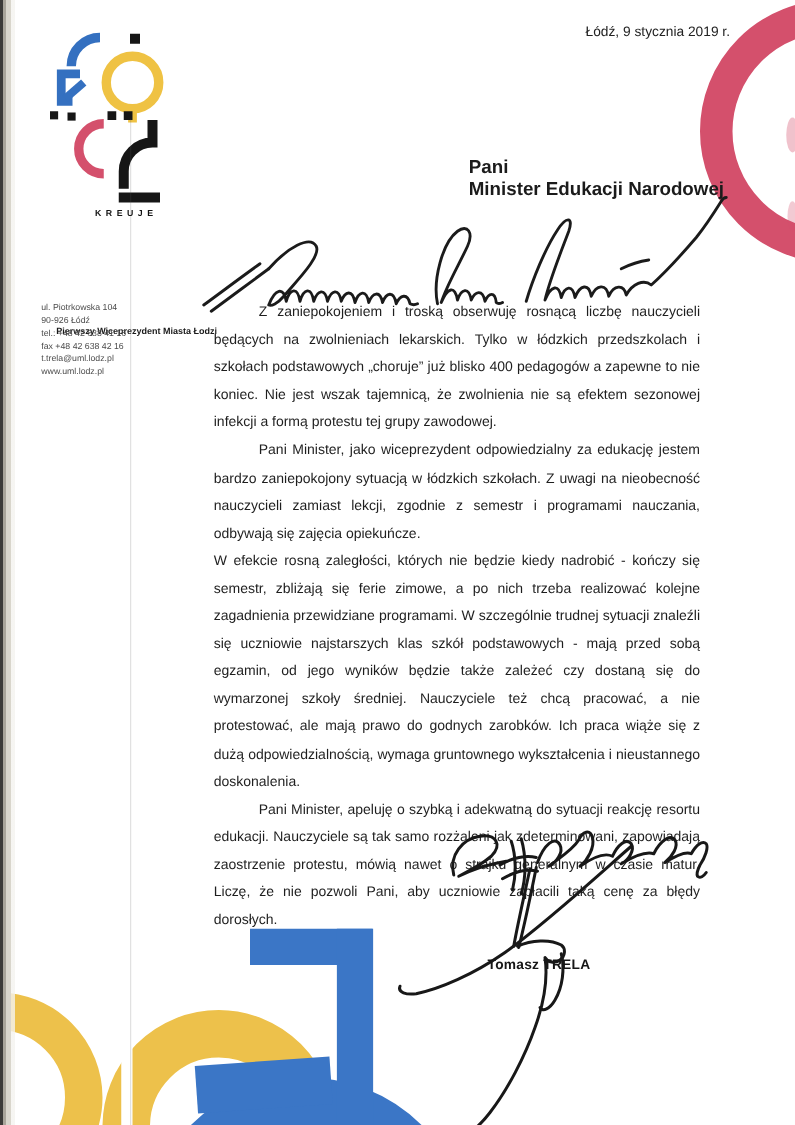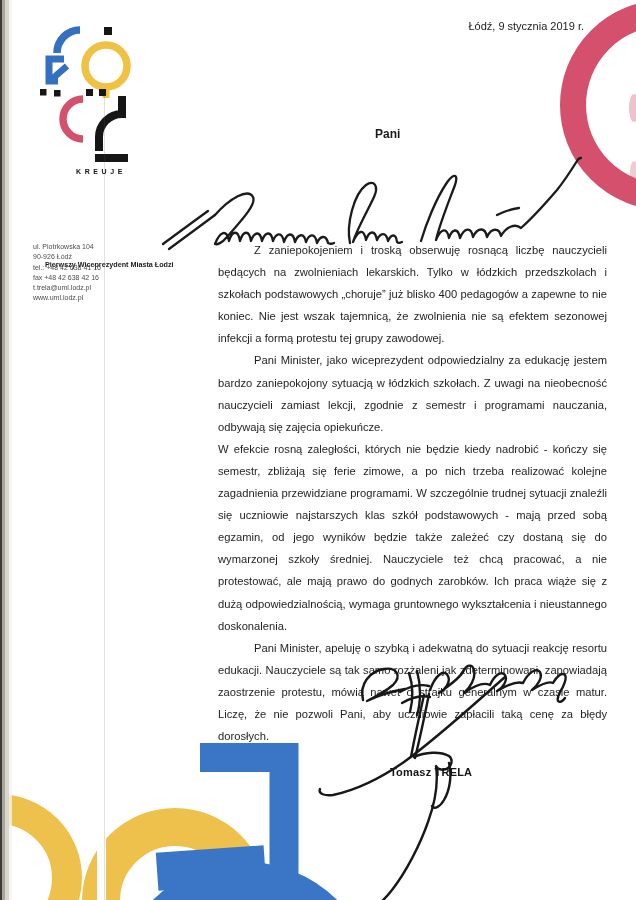--- a/index.html
+++ b/index.html
@@ -10,22 +10,22 @@
     padding-left:24px;
   }
   svg{display:block;}
   .deco-layer,.ink-layer{position:absolute;left:0;top:0;width:636px;height:900px;pointer-events:none;}
   .ink-layer{z-index:5;}
   .deco-layer{z-index:1;}
   .txt{position:absolute;z-index:3;}
   .date-line{top:20px;right:76px;font-size:11px;color:#222;}
   .sender-title{left:45px;top:216px;font-size:7.2px;font-weight:bold;color:#1a1a1a;white-space:nowrap;margin-top:44px;}
   .contact{left:33px;top:242px;font-size:7px;line-height:10.3px;color:#4c4c4c;}
-  .recipient{left:375px;top:125px;font-size:12px;font-weight:bold;line-height:18.4px;color:#1b1b1b;}
-  .body-text{left:171px;top:239px;width:389px;font-size:11.2px;line-height:22.1px;text-align:justify;color:#1e1e1e;margin-left:47px;}
+  .recipient{left:375px;top:125px;font-size:15px;font-weight:bold;line-height:18.4px;color:#1b1b1b;}
+  .body-text{left:171px;top:239px;width:389px;font-size:11.2px;line-height:22.1px;text-align:justify;color:#1e1e1e;}
   .body-text p{margin:0;}
   .body-text p.indent{text-indent:36px;}
   .printed-name{left:390px;top:766px;font-size:11px;font-weight:bold;letter-spacing:.2px;color:#161616;}
   .kreuje{left:76px;top:168px;font-size:7px;font-weight:bold;letter-spacing:3.6px;color:#141414;}
   .crease{position:absolute;left:104px;top:95px;width:1px;height:805px;background:rgba(90,90,90,.18);z-index:2;}
   .scan-edge{position:absolute;left:0;top:0;width:14px;height:900px;z-index:6;
     background:linear-gradient(to right,#3c3b38 0 2.5px,#a9a59a 2.5px 5px,#d9d6cc 5px 9px,rgba(244,243,239,.8) 9px 12px,rgba(255,255,255,0) 12px);}
 </style>
 </head>
 <body>
@@ -84,20 +84,21 @@
     <div>ul. Piotrkowska 104</div>
     <div>90-926 Łódź</div>
     <div>tel.: +48 42 638 41 16</div>
     <div>fax +48 42 638 42 16</div>
     <div>t.trela@uml.lodz.pl</div>
     <div>www.uml.lodz.pl</div>
   </div>
 
   <div class="txt recipient">
     <div>Pani</div>
+    <div>Minister Edukacji Narodowej</div>
   </div>
 
   <div class="txt body-text">
     <p class="indent">Z zaniepokojeniem i troską obserwuję rosnącą liczbę nauczycieli będących na zwolnieniach lekarskich. Tylko w łódzkich przedszkolach i szkołach podstawowych „choruje” już blisko 400 pedagogów a zapewne to nie koniec. Nie jest wszak tajemnicą, że zwolnienia nie są efektem sezonowej infekcji a formą protestu tej grupy zawodowej.</p>
     <p class="indent">Pani Minister, jako wiceprezydent odpowiedzialny za edukację jestem bardzo zaniepokojony sytuacją w łódzkich szkołach. Z uwagi na nieobecność nauczycieli zamiast lekcji, zgodnie z semestr i programami nauczania, odbywają się zajęcia opiekuńcze.</p>
     <p>W efekcie rosną zaległości, których nie będzie kiedy nadrobić - kończy się semestr, zbliżają się ferie zimowe, a po nich trzeba realizować kolejne zagadnienia przewidziane programami. W szczególnie trudnej sytuacji znaleźli się uczniowie najstarszych klas szkół podstawowych - mają przed sobą egzamin, od jego wyników będzie także zależeć czy dostaną się do wymarzonej szkoły średniej. Nauczyciele też chcą pracować, a nie protestować, ale mają prawo do godnych zarobków. Ich praca wiąże się z dużą odpowiedzialnością, wymaga gruntownego wykształcenia i nieustannego doskonalenia.</p>
     <p class="indent">Pani Minister, apeluję o szybką i adekwatną do sytuacji reakcję resortu edukacji. Nauczyciele są tak samo rozżaleni jak zdeterminowani, zapowiadają zaostrzenie protestu, mówią nawet o strajku generalnym w czasie matur. Liczę, że nie pozwoli Pani, aby uczniowie zapłacili taką cenę za błędy dorosłych.</p>
   </div>
 
   <div class="txt printed-name">Tomasz TRELA</div>

